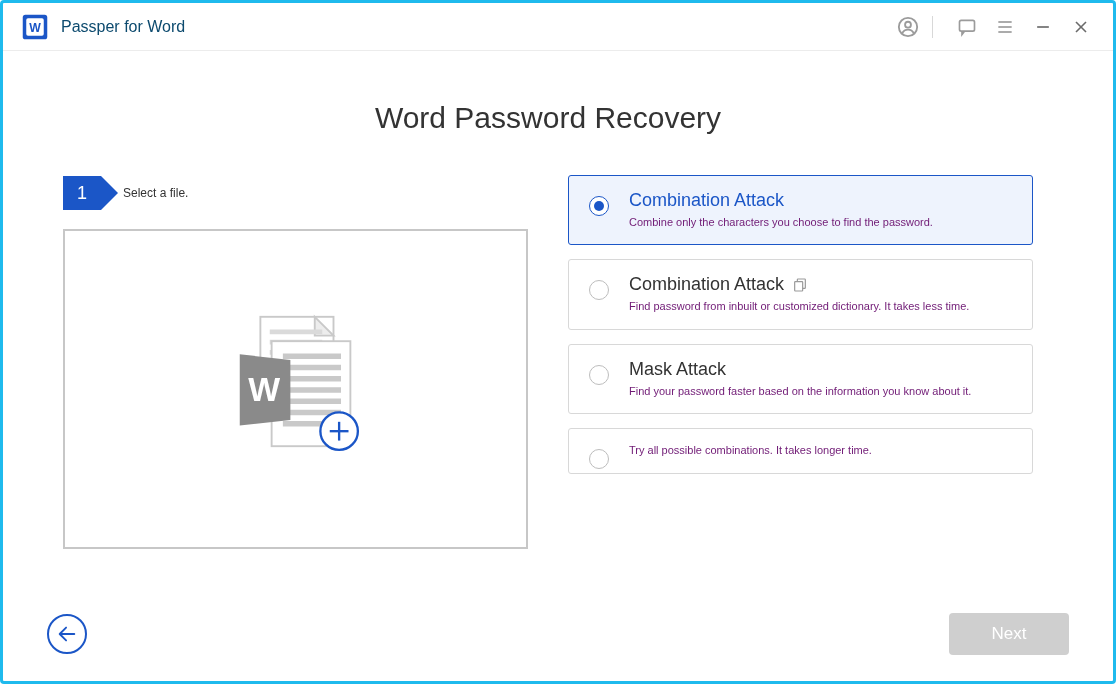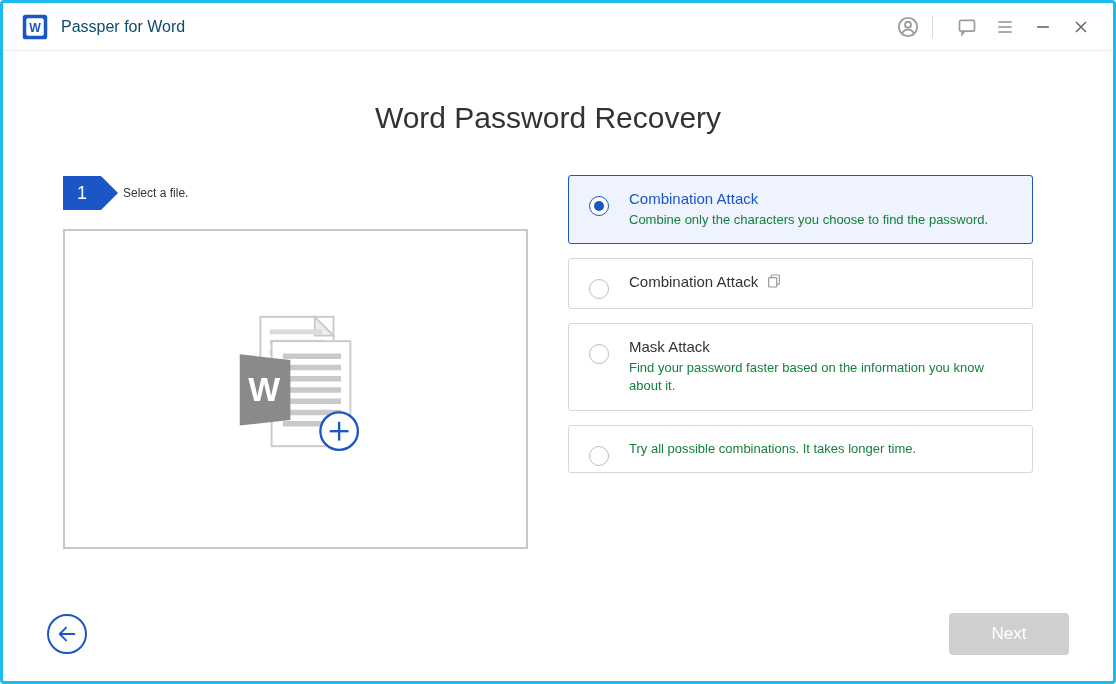--- a/index.html
+++ b/index.html
@@ -61,23 +61,23 @@
 
   
   .method-card {
     border:1px solid #D8D8D8; border-radius:3px; padding:14px 20px 14px 60px;
     margin-bottom: 14px; display:flex; flex-direction:column; position:relative;
     cursor:pointer;
   }
   .method-card.selected {
     border:1px solid #1B56C7; background:#EEF3FD;
   }
-  .method-title { font-size:15px; color:#333; margin-bottom:4px; display:flex; gap:8px;}
+  .method-title { font-size:18px; color:#333; margin-bottom:4px; display:flex; align-items:center; gap:8px;}
   .method-card.selected .method-title { color:#1B56C7; }
-  .method-desc { font-size:13px; color:#15803d; line-height:1.4; }
+  .method-desc { font-size:11px; color:#701a75; line-height:1.4; }
   .radio {
     position:absolute; left:20px; top:20px; width:20px; height:20px;
     border:1.5px solid #BDBDBD; border-radius:50%; background:#fff;
   }
   .method-card.selected .radio { border:1.5px solid #1B56C7; }
   .method-card.selected .radio::after {
     content:""; position:absolute; left:4px; top:4px; width:10px; height:10px;
     border-radius:50%; background:#1B56C7;
   }
   .copy-icon { width:16px; height:16px; }
@@ -202,20 +202,21 @@
           <span class="radio"></span>
           <div class="method-title">
             <span>Combination Attack</span>
             <span class="copy-icon">
               <svg viewBox="0 0 24 24" width="16" height="16" fill="none" stroke="#9a9a9a" stroke-width="1.8">
                 <rect x="8" y="3" width="12" height="14" rx="1"></rect>
                 <rect x="4" y="7" width="12" height="14" rx="1" fill="#fff"></rect>
               </svg>
             </span>
           </div>
+          <div class="method-desc">Find password from inbuilt or customized dictionary. It takes less time.</div>
         </div>
 
         <div class="method-card">
           <span class="radio"></span>
           <div class="method-title">
             <span>Mask Attack</span>
           </div>
           <div class="method-desc">Find your password faster based on the information you know about it.</div>
         </div>
 

